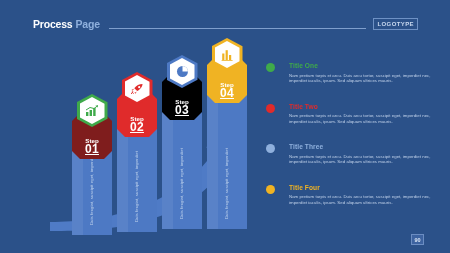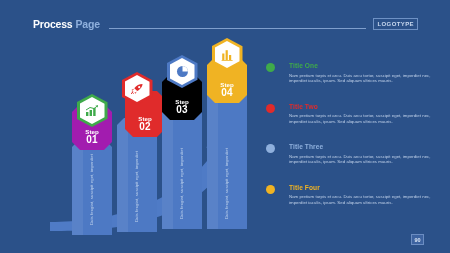--- a/index.html
+++ b/index.html
@@ -132,25 +132,26 @@
     padding-bottom: 5px;
     box-sizing: border-box;
   }
   .cap .step-word {
     font-size: 6.2px;
     font-weight: bold;
     color: #ffffff;
     line-height: 7px;
   }
   .cap .step-num {
-    font-size: 10px;
+    font-size: 12px;
     font-weight: bold;
     color: #ffffff;
     line-height: 10px;
     letter-spacing: 0.3px;
+    text-decoration: underline;
   }
   .hex-outer {
     position: absolute;
     width: 31px;
     height: 33px;
     left: 4.5px;
     clip-path: polygon(50% 0%, 100% 25%, 100% 75%, 50% 100%, 0% 75%, 0% 25%);
   }
   .hex-inner {
     position: absolute;
@@ -238,21 +239,21 @@
 
   <div id="steps">
 
     <div class="bar" style="left:72px; top:140px; height:95px;">
       <div class="bar-body"></div>
       <div class="bar-shade"></div>
       <div class="bar-vtext">
         <span>Duis feugiat, suscipit eget, imperdiet</span>
       </div>
     </div>
-    <div class="cap" style="left:72px; top:104px; background:#a21caf;">
+    <div class="cap" style="left:72px; top:113px; background:#7f1d1d;">
       <div class="step-word">Step</div>
       <div class="step-num">01</div>
     </div>
     <div class="hex-outer" style="left:76.5px; top:94px; background:#3faa4a;"></div>
     <div class="hex-inner" style="left:79.5px; top:97px;">
       <svg width="14" height="12" viewBox="0 0 14 12">
         <rect x="1" y="7" width="2.4" height="4" fill="#3faa4a"></rect>
         <rect x="4.6" y="5" width="2.4" height="6" fill="#3faa4a"></rect>
         <rect x="8.2" y="3" width="2.4" height="8" fill="#3faa4a"></rect>
         <path d="M1,5 L5,2.5 L9,3.5 L13,0.5" stroke="#3faa4a" stroke-width="1" fill="none"></path>
@@ -260,21 +261,21 @@
       </svg>
     </div>
 
     <div class="bar" style="left:117px; top:118px; height:114px;">
       <div class="bar-body"></div>
       <div class="bar-shade"></div>
       <div class="bar-vtext">
         <span>Duis feugiat, suscipit eget, imperdiet</span>
       </div>
     </div>
-    <div class="cap" style="left:117px; top:91px; background:#e02b2b;margin-left:8px;">
+    <div class="cap" style="left:117px; top:91px; background:#e02b2b;">
       <div class="step-word">Step</div>
       <div class="step-num">02</div>
     </div>
     <div class="hex-outer" style="left:121.5px; top:72px; background:#e02b2b;"></div>
     <div class="hex-inner" style="left:124.5px; top:75px;">
       <svg width="14" height="12" viewBox="0 0 14 12">
         <path d="M12.5,1 C9.5,1 6,2.5 4.3,5.2 L7.2,8.1 C10,6.5 12.5,3.5 12.5,1 Z" fill="#e02b2b"></path>
         <circle cx="9.2" cy="4.2" r="1.1" fill="#ffffff"></circle>
         <path d="M3.9,5.8 L1.4,7 L2.9,7.5 Z" fill="#e02b2b"></path>
         <path d="M6.6,8.6 L5.6,10.9 L5.1,9.5 Z" fill="#e02b2b"></path>

